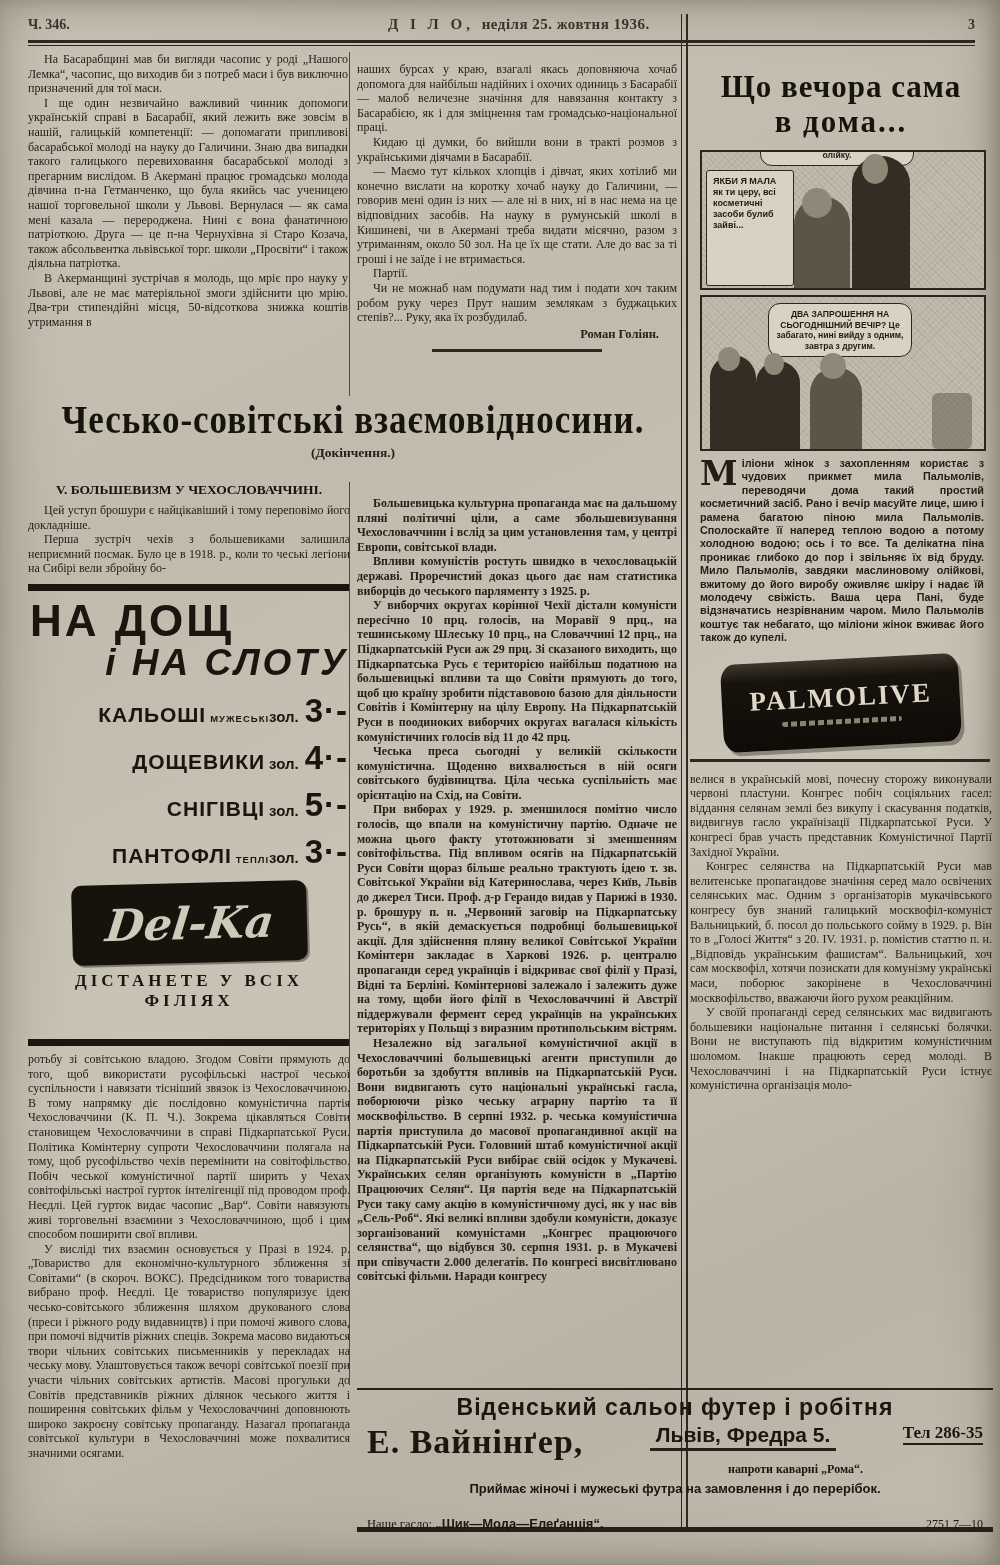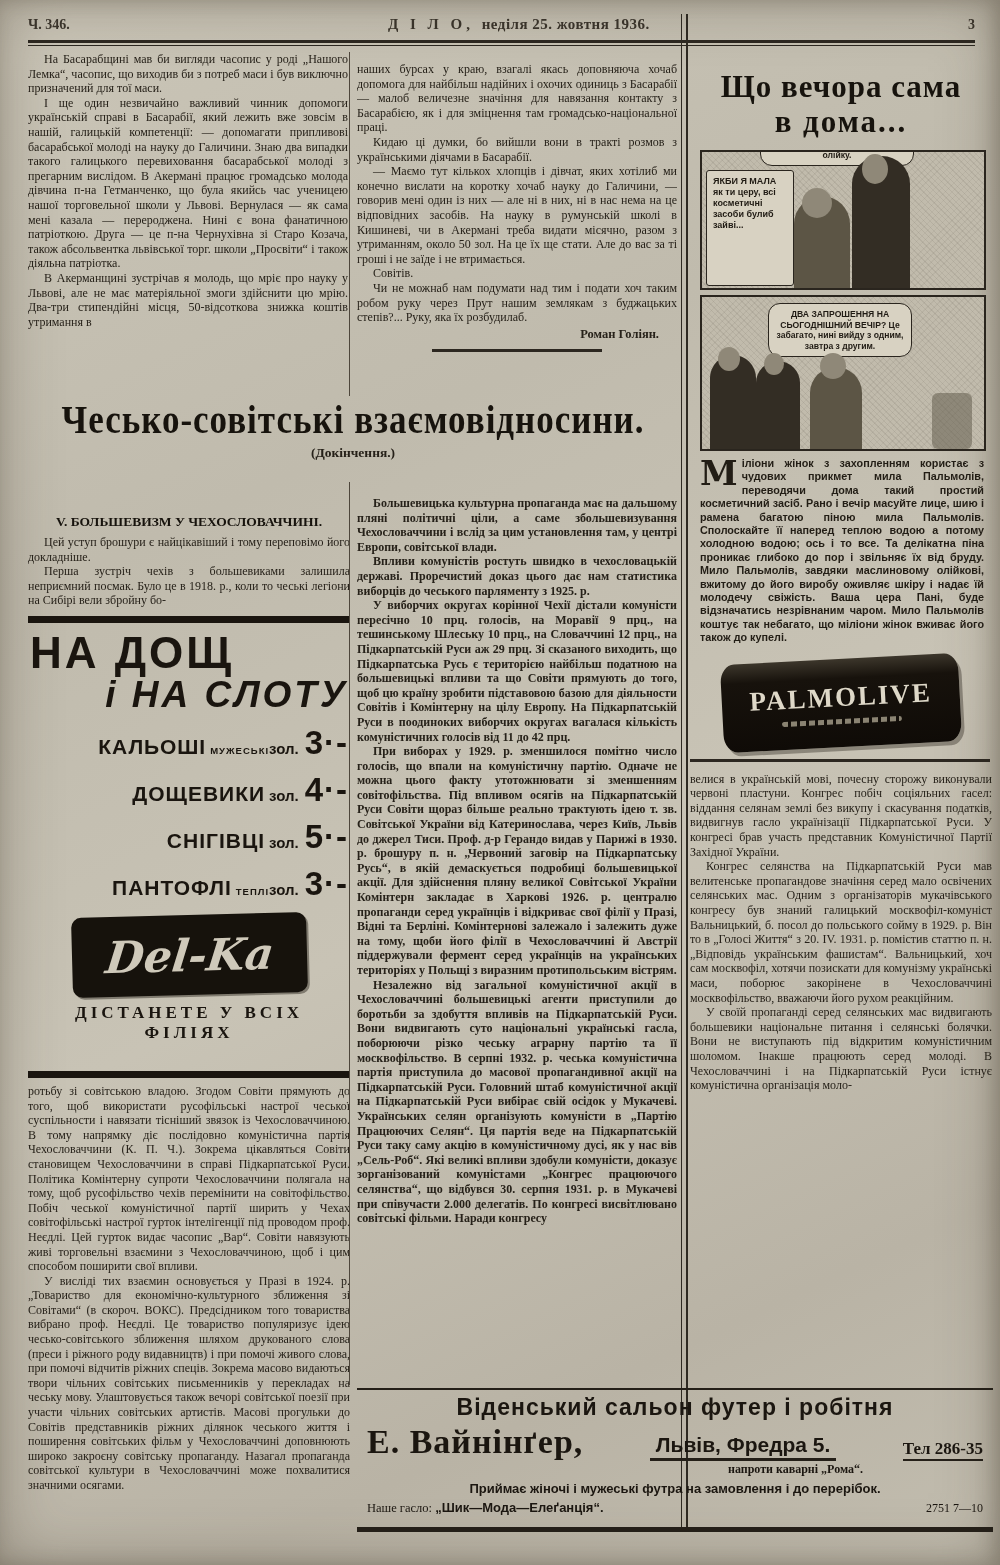--- a/index.html
+++ b/index.html
@@ -27,21 +27,21 @@
   .short-rule{width:170px;height:3px;background:#2c2720;margin:7px auto 0;}
   .vr{position:absolute;width:1px;background:#4d463b;}
   .vr-top{left:349px;top:52px;height:344px;}
   .vr-mid{left:349px;top:482px;height:903px;}
   .vr-right{position:absolute;left:681px;top:14px;height:1516px;width:4px;border-left:1px solid #2e2921;border-right:2px solid #2e2921;}
   
   .title-block{position:absolute;left:28px;top:399px;width:650px;text-align:center;}
   .title-block h1{margin:0;font-size:35px;line-height:38px;font-weight:bold;color:var(--heavy);letter-spacing:1px;transform:scaleY(1.12);transform-origin:top;}
   .title-block .subtitle{font-size:13.5px;font-weight:bold;margin-top:8px;}
   
-  .col1-main{left:28px;top:482px;width:322px;height:1052px;margin-top:32px;}
+  .col1-main{left:28px;top:482px;width:322px;height:1052px;}
   .col2-main{left:357px;top:496px;width:320px;height:903px;font-weight:bold;}
   .section-h{margin:0 0 5px;text-align:center;font-size:13.5px;font-weight:bold;color:var(--heavy);}
   
   .rain-ad{margin:8px 0 6px;border-top:7px solid #1a150f;border-bottom:7px solid #1a150f;padding:8px 2px 28px;font-family:"Liberation Sans", sans-serif;color:#1a150f;}
   .rain-l1{font-size:44px;line-height:44px;font-weight:900;letter-spacing:3px;}
   .rain-l2{font-size:37px;line-height:40px;font-weight:900;letter-spacing:3px;text-align:right;font-style:italic;}
   .rain-row{display:flex;justify-content:flex-end;align-items:baseline;margin-top:9px;}
   .rain-name{font-size:21px;font-weight:900;letter-spacing:1px;white-space:nowrap;}
   .rain-note{font-size:9.5px;font-weight:900;letter-spacing:1px;margin-left:4px;}
   .rain-price{white-space:nowrap;}
@@ -70,27 +70,27 @@
   .palm-body{margin:6px 8px 0 10px;font-family:"Liberation Sans", sans-serif;font-weight:bold;font-size:10.8px;line-height:13.4px;text-align:justify;color:#221d15;}
   .dropcap{float:left;font-size:34px;line-height:28px;padding:2px 4px 0 0;font-family:"DejaVu Serif", serif;}
   .soap{width:238px;height:88px;margin:14px auto 4px;background:linear-gradient(180deg,#3c362b 0%,#17120c 22%,#0f0b07 100%);border-radius:14px/18px;transform:rotate(-3deg);display:flex;flex-direction:column;align-items:center;justify-content:center;box-shadow:3px 4px 0 rgba(25,20,12,.35);}
   .soap .brand{color:#ded8c8;font-family:"Liberation Serif", serif;font-weight:bold;font-size:27px;letter-spacing:2px;}
   .soap .line{width:120px;height:5px;margin-top:6px;border-radius:3px;background:repeating-linear-gradient(90deg,#8a8372 0 6px,transparent 6px 9px);}
   .rule3{height:3px;background:#2c2720;margin:12px 2px 10px 0;}
   .col3-news{height:378px;overflow:hidden;}
   
   .bottom-ad{position:absolute;left:357px;top:1388px;width:636px;height:144px;border-top:2px solid #241f18;border-bottom:5px solid #241f18;padding:4px 10px;box-sizing:border-box;color:#1b1610;}
   .ba-l1{text-align:center;font-family:"Liberation Sans", sans-serif;font-weight:900;font-size:23px;letter-spacing:1px;}
-  .ba-row{display:flex;align-items:flex-end;justify-content:space-between;margin-top:2px;}
+  .ba-row{display:flex;align-items:flex-start;justify-content:space-between;margin-top:2px;}
   .ba-name{font-size:34px;font-weight:bold;letter-spacing:1px;}
   .ba-addr{font-family:"Liberation Sans", sans-serif;font-weight:900;font-size:21px;border-bottom:3px solid #241f18;padding:0 6px 1px;}
   .ba-tel{font-size:17px;font-weight:bold;border-bottom:2px solid #241f18;}
   .ba-near{text-align:right;font-size:12px;font-weight:bold;padding-right:120px;margin-top:1px;}
   .ba-serv{text-align:center;font-family:"Liberation Sans", sans-serif;font-weight:bold;font-size:13px;margin-top:4px;}
-  .ba-foot{display:flex;justify-content:space-between;align-items:baseline;margin-top:4px;font-size:12.5px;}
+  .ba-foot{display:flex;justify-content:space-between;align-items:baseline;margin-top:20px;font-size:12.5px;}
   .ba-motto b{font-family:"Liberation Sans", sans-serif;font-size:13px;}
   .ba-code{font-size:12px;}
 </style>
 </head>
 <body>
 
 <div class="page">
 
   <div class="header">
     <span>Ч.  346.</span>
@@ -105,21 +105,21 @@
   <div class="col col1-top">
     <p class="p">На Басарабщині мав би вигляди часопис у роді „Нашого Лемка“, часопис, що виходив би з потреб маси і був виключно призначений для тої маси.</p>
     <p class="p">І ще один незвичайно важливий чинник допомоги українській справі в Басарабії, який лежить вже зовсім в нашій, галицькій компетенції: — допомагати припливові басарабської молоді на науку до Галичини. Знаю два випадки такого галицького перевиховання басарабської молоді з прегарним вислідом. В Акермані працює громадсько молода дівчина п-на Гетманченко, що була якийсь час ученицею нашої торговельної школи у Львові. Вернулася — як сама мені казала — перероджена. Нині є вона фанатичною патріоткою. Друга — це п-на Чернухівна зі Старо Козача, також абсольвентка львівської торг. школи „Просвіти“ і також діяльна патріотка.</p>
     <p class="p">В Акерманщині зустрічав я молодь, що мріє про науку у Львові, але не має матеріяльної змоги здійснити цю мрію. Два-три стипендійні місця, 50-відсоткова знижка коштів утримання в</p>
   </div>
 
   <div class="col col2-top">
     <p class="p noindent">наших бурсах у краю, взагалі якась доповняюча хочаб допомога для найбільш надійних і охочих одиниць з Басарабії — малоб величезне значіння для навязання контакту з Басарабією, як і для зміцнення там громадсько-національної праці.</p>
     <p class="p">Кидаю ці думки, бо вийшли вони в тракті розмов з українськими діячами в Басарабії.</p>
     <p class="p">— Маємо тут кількох хлопців і дівчат, яких хотілиб ми конечно вислати на коротку хочаб науку до Галичини, — говорив мені один із них — але ні в них, ні в нас нема на це відповідних засобів. На науку в румунській школі в Кишиневі, чи в Акермані треба видати місячно, разом з утриманням, около 50 зол. На це їх ще стати. Але до вас за ті гроші і не заїде і не втримається.</p>
-    <p class="p">Совітів.</p>
+    <p class="p">Партії.</p>
     <p class="p">Чи не можнаб нам подумати над тим і подати хоч таким робом руку через Прут нашим землякам з буджацьких степів?... Руку, яка їх розбудилаб.</p>
     <span class="author">Роман Голіян.</span>
     <div class="short-rule"></div>
   </div>
 
   <div class="vr vr-top"></div>
 
   <div class="title-block">
     <h1>Чесько-совітські взаємовідносини.</h1>
     <div class="subtitle">(Докінчення.)</div>
@@ -156,20 +156,21 @@
     </div>
 
     <p class="p noindent">ротьбу зі совітською владою. Згодом Совіти прямують до того, щоб використати русофільські настрої чеської суспільности і навязати тісніший звязок із Чехословаччиною. В тому напрямку діє послідовно комуністична партія Чехословаччини (К. П. Ч.). Зокрема цікавляться Совіти становищем Чехословаччини в справі Підкарпатської Руси. Політика Комінтерну супроти Чехословаччини полягала на тому, щоб русофільство чехів перемінити на совітофільство. Побіч чеської комуністичної партії ширить у Чехах совітофільські настрої гурток інтелігенції під проводом проф. Неєдлі. Цей гурток видає часопис „Вар“. Совіти навязують живі торговельні взаємини з Чехословаччиною, щоб і цим способом поширити свої впливи.</p>
     <p class="p">У висліді тих взаємин основується у Празі в 1924. р. „Товариство для економічно-культурного зближення зі Совітами“ (в скороч. ВОКС). Предсідником того товариства вибрано проф. Неєдлі. Це товариство популяризує ідею чесько-совітського зближення шляхом друкованого слова (преси і ріжного роду видавництв) і при помочі живого слова, при помочі відчитів ріжних спеців. Зокрема масово видаються твори чільних совітських письменників у перекладах на чеську мову. Улаштовується також вечорі совітської поезії при участи чільних совітських артистів. Масові прогульки до Совітів представників ріжних ділянок чеського життя і поширення совітських фільм у Чехословаччині доповнюють широко закроєну совітську пропаганду. Назагал пропаганда совітської культури в Чехословаччині може похвалитися значними осягами.</p>
   </div>
 
   <div class="col col2-main">
     <p class="p">Большевицька культурна пропаганда має на дальшому пляні політичні ціли, а саме збольшевизування Чехословаччини і вслід за цим установлення там, у центрі Европи, совітської влади.</p>
     <p class="p">Впливи комуністів ростуть швидко в чехословацькій державі. Проречистий доказ цього дає нам статистика виборців до чеського парляменту з 1925. р.</p>
     <p class="p">У виборчих округах корінної Чехії дістали комуністи пересічно 10 прц. голосів, на Моравії 9 прц., на тешинському Шлеську 10 прц., на Словаччині 12 прц., на Підкарпатській Руси аж 29 прц. Зі сказаного виходить, що Підкарпатська Русь є територією найбільш податною на большевицькі впливи та що Совіти прямують до того, щоб цю країну зробити підставовою базою для діяльности Совітів і Комінтерну на цілу Европу. На Підкарпатській Руси в поодиноких виборчих округах вагалася кількість комуністичних голосів від 11 до 42 прц.</p>
+    <p class="p">Чеська преса сьогодні у великій скількости комуністична. Щоденно вихвалюється в ній осяги совітського будівництва. Ціла чеська суспільність має орієнтацію на Схід, на Совіти.</p>
     <p class="p">При виборах у 1929. р. зменшилося помітно число голосів, що впали на комуністичну партію. Одначе не можна цього факту утотожнювати зі зменшенням совітофільства. Під впливом осягів на Підкарпатській Руси Совіти щораз більше реально трактують ідею т. зв. Совітської України від Катеринослава, через Київ, Львів до джерел Тиси. Проф. д-р Герандо видав у Парижі в 1930. р. брошуру п. н. „Червоний заговір на Підкарпатську Русь“, в якій демаскується подробиці большевицької акції. Для здійснення пляну великої Совітської України Комінтерн закладає в Харкові 1926. р. централю пропаганди серед українців і відкриває свої філії у Празі, Відні та Берліні. Комінтернові залежало і залежить дуже на тому, щоби його філії в Чехословаччині й Австрії піддержували фермент серед українців на українських територіях у Польщі з виразним протипольським вістрям.</p>
     <p class="p">Незалежно від загальної комуністичної акції в Чехословаччині большевицькі агенти приступили до боротьби за здобуття впливів на Підкарпатській Руси. Вони видвигають суто національні українські гасла, поборюючи різко чеську аграрну партію та її москвофільство. В серпні 1932. р. чеська комуністична партія приступила до масової пропагандивної акції на Підкарпатській Руси. Головний штаб комуністичної акції на Підкарпатській Руси вибірає свій осідок у Мукачеві. Українських селян організують комуністи в „Партію Працюючих Селян“. Ця партія веде на Підкарпатській Руси таку саму акцію в комуністичному дусі, як у нас вів „Сель-Роб“. Які великі впливи здобули комуністи, доказує зорганізований комуністами „Конгрес працюючого селянства“, що відбувся 30. серпня 1931. р. в Мукачеві при співучасти 2.000 делегатів. По конгресі висвітлювано совітські фільми. Наради конгресу</p>
   </div>
 
   <div class="vr vr-mid"></div>
   <div class="vr-right"></div>
 
   <div class="col col3">
     <div class="palm-head">
       <div class="l1">Що вечора сама</div>

